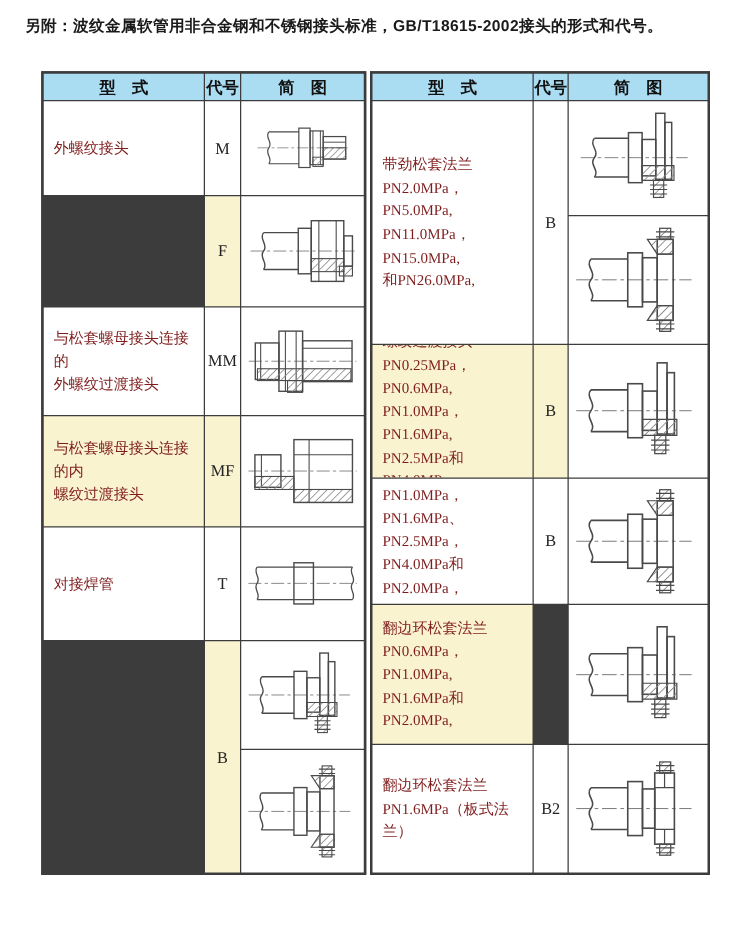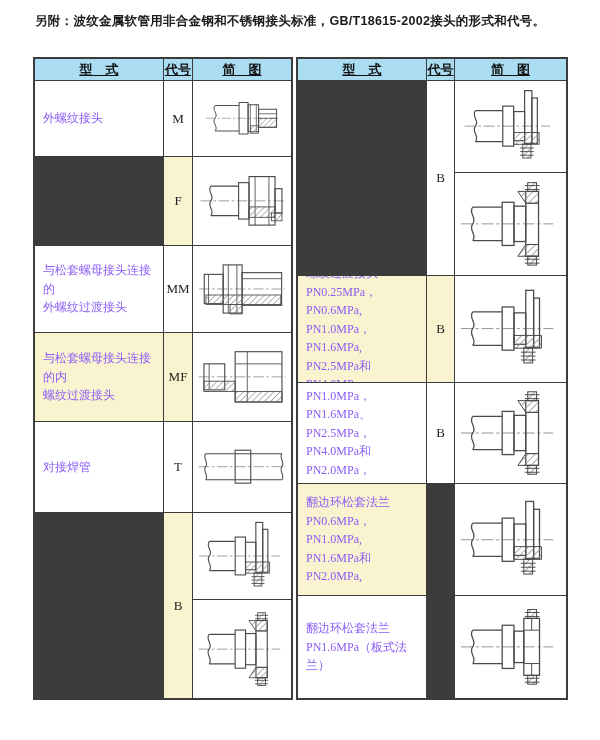--- a/index.html
+++ b/index.html
@@ -1,21 +1,21 @@
 <!DOCTYPE html>
 <html style="--header-bg: #aadcf2; --highlight-bg: #f9f3cf; --border: #3c3c3c;"><head>
 <meta charset="utf-8">
 <style>
   html,body{margin:0;padding:0;}
   body{
     width:600px;height:740px;position:relative;background:#ffffff;
     font-family:"Liberation Sans",sans-serif;
   }
   .title{
-    position:absolute;left:35px;top:13px;width:545px;
+    position:absolute;left:20px;top:13px;width:545px;
     font-size:12.5px;font-weight:bold;color:#1a1a1a;letter-spacing:.3px;
   }
   .tables{position:absolute;left:33px;top:57px;display:flex;gap:3px;}
   .tbl{
     display:grid;gap:1px;background:var(--border,#3c3c3c);
     border:2px solid var(--border,#3c3c3c);box-sizing:border-box;
   }
   .tbl.left{
     width:260px;height:643px;
     grid-template-columns:128px 28px 1fr;
@@ -23,26 +23,26 @@
   }
   .tbl.right{
     width:272px;height:643px;
     grid-template-columns:128px 27px 1fr;
     grid-template-rows:21px 91px 102px 106px 100px 111px 1fr;
   }
   .cell{background:#ffffff;overflow:hidden;}
   .cell.hd{
     background:var(--header-bg,#aadcf2);
     display:flex;align-items:center;justify-content:center;
-    font-weight:bold;font-size:13px;color:#111;text-decoration:underline;
+    font-weight:bold;font-size:13px;color:#111;
   }
   .cell.type{
     display:flex;flex-direction:column;justify-content:center;
     padding:4px 4px 4px 8px;font-size:12px;line-height:1.55;
-    white-space:pre-line;color:#8b5cf6;
+    white-space:pre-line;color:#7f1d1d;
     font-family:"Liberation Serif",serif;
   }
   .cell.code{
     display:flex;align-items:center;justify-content:center;
     font-family:"Liberation Serif",serif;font-size:13px;color:#222;
   }
   .cell.hl{background:var(--highlight-bg,#f9f3cf);}
   .cell.diag{display:flex;align-items:center;justify-content:center;}
   .cell.diag svg{width:92%;height:86%;}
 </style>
@@ -214,20 +214,24 @@
           <use href="#fit-flangeB"></use>
         </svg>
     </div>
   </div>
 
   <div class="tbl right">
     <div class="cell hd" style="grid-row:1;grid-column:1">型　式</div>
     <div class="cell hd" style="grid-row:1;grid-column:2">代号</div>
     <div class="cell hd" style="grid-row:1;grid-column:3">简　图</div>
 
+    <div class="cell type" style="grid-row:2/span 2;grid-column:1">带劲松套法兰
+PN2.0MPa，PN5.0MPa,
+PN11.0MPa，PN15.0MPa,
+和PN26.0MPa,</div>
     <div class="cell code" style="grid-row:2/span 2;grid-column:2">B</div>
     <div class="cell diag" style="grid-row:2;grid-column:3">
       <svg viewBox="0 0 104 86">
           <use href="#fit-flangeA"></use>
         </svg>
     </div>
     <div class="cell diag" style="grid-row:3;grid-column:3">
       <svg viewBox="0 0 104 86">
           <use href="#fit-flangeB"></use>
         </svg>
@@ -261,20 +265,21 @@
 PN0.6MPa，PN1.0MPa,
 PN1.6MPa和PN2.0MPa,</div>
     <div class="cell diag" style="grid-row:6;grid-column:3">
       <svg viewBox="0 0 104 86">
           <use href="#fit-flangeA"></use>
         </svg>
     </div>
 
     <div class="cell type" style="grid-row:7;grid-column:1">翻边环松套法兰
 PN1.6MPa（板式法兰）</div>
+    <div class="cell code" style="grid-row:7;grid-column:2">B2</div>
     <div class="cell diag" style="grid-row:7;grid-column:3">
       <svg viewBox="0 0 104 86">
           <use href="#fit-flangeC"></use>
         </svg>
     </div>
   </div>
 
 </div>
 
 </body></html>

